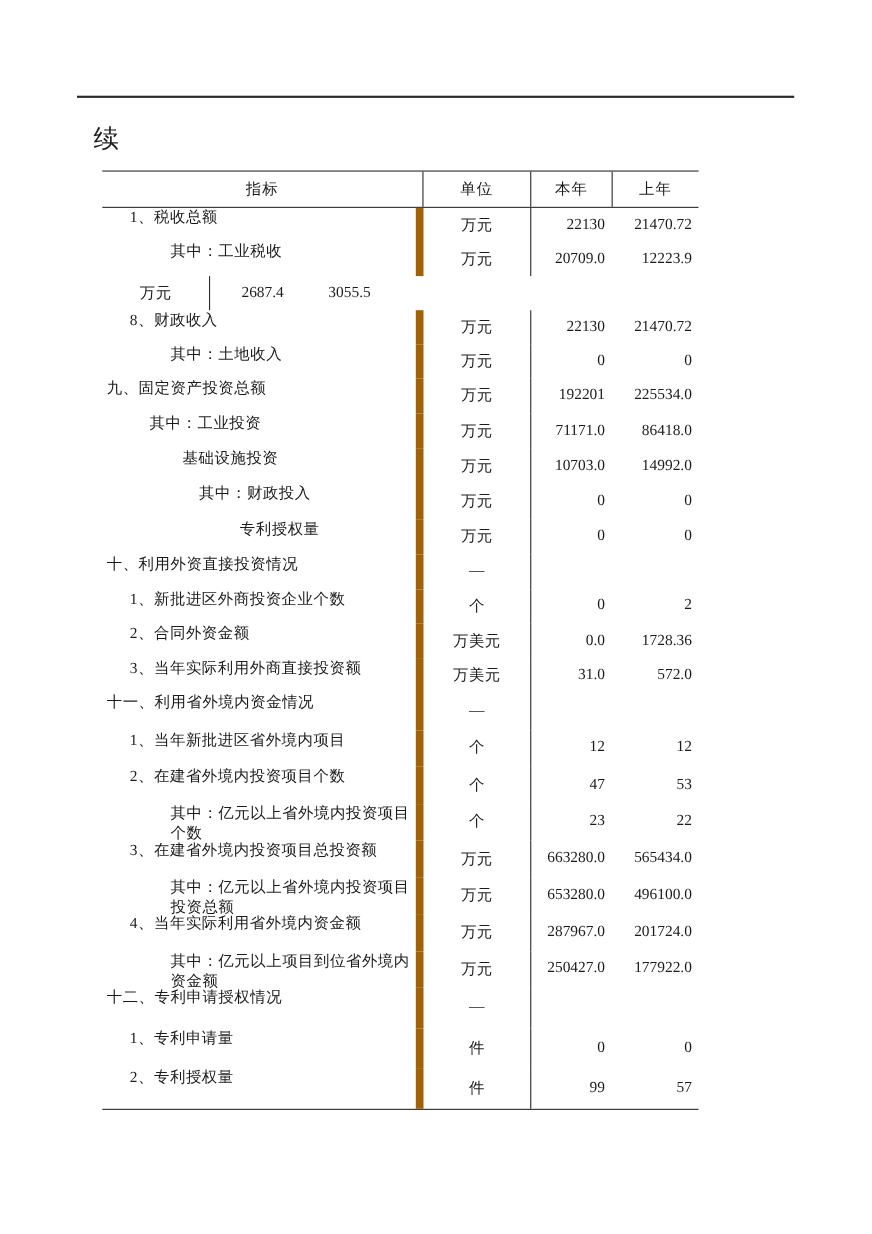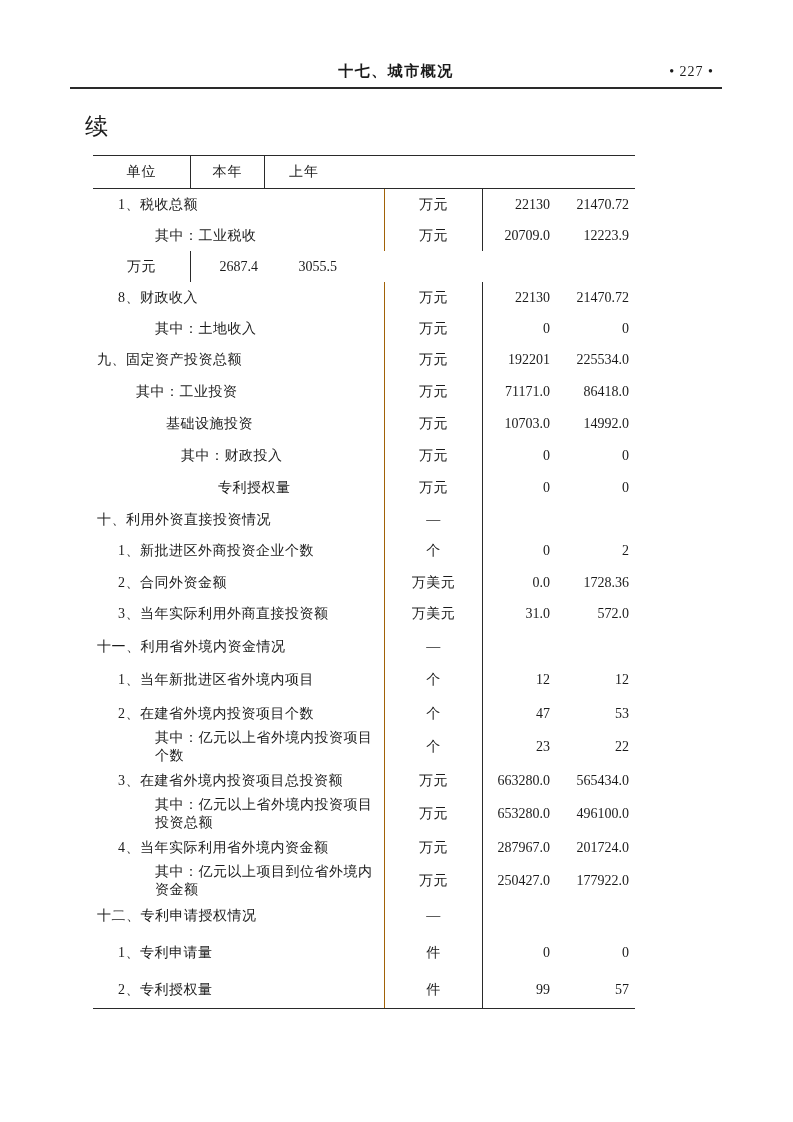--- a/index.html
+++ b/index.html
@@ -40,49 +40,46 @@
   .hc2 { width:98px;  border-right:1px solid #2a2a2a; }
   .hc3 { width:74px;  border-right:1px solid #2a2a2a; }
   .hc4 { width:78px; }
 
   .trow { display:flex; height:31px; }
   .tbody .trow:nth-child(n+6)  { height:32px; }
   .tbody .trow:nth-child(n+11) { height:31.5px; }
   .tbody .trow:nth-child(n+15) { height:33.5px; }
   .tbody .trow:nth-child(n+23) { height:36.7px; }
 
-  .trow .c1 { width:292px; border-right:1px solid #a16207; display:flex; align-items:center; letter-spacing:0.5px; }
+  .trow .c1 { width:292px; border-right:7px solid #a16207; display:flex; align-items:flex-start; letter-spacing:0.5px; }
   .trow .c2 { width:98px;  border-right:1px solid #2a2a2a; display:flex; align-items:center; justify-content:center; letter-spacing:0.5px; }
   .trow .c3 { width:74px;  display:flex; align-items:center; justify-content:flex-end; padding-right:7px; }
   .trow .c4 { width:78px;  display:flex; align-items:center; justify-content:flex-end; padding-right:6px; }
 
   
   .ind0 { padding-left:4px;   }
   .ind1 { padding-left:25px;  }
   .ind2 { padding-left:43px;  }
   .ind3 { padding-left:62px;  }
   .ind4 { padding-left:73px;  }
   .ind5 { padding-left:88px;  }
   .ind6 { padding-left:125px; }
 </style>
 </head>
 <body>
 
 <div class="page">
 
-  <div class="running-head">
-    <div class="head-title">十七、城市概况</div>
-    <div class="head-pagenum">• 227 •</div>
-  </div>
   <div class="head-rule"></div>
 
   <div class="continued">续</div>
 
   <div class="table">
     <div class="thead">
+      <div class="hc hc1">指标</div>
       <div class="hc hc2">单位</div>
       <div class="hc hc3">本年</div>
       <div class="hc hc4">上年</div>
     </div>
     <div class="tbody">
   <div class="trow">
     <div class="c1 ind1">
             <span>1、税收总额</span>
           </div>
     <div class="c2">万元</div>

